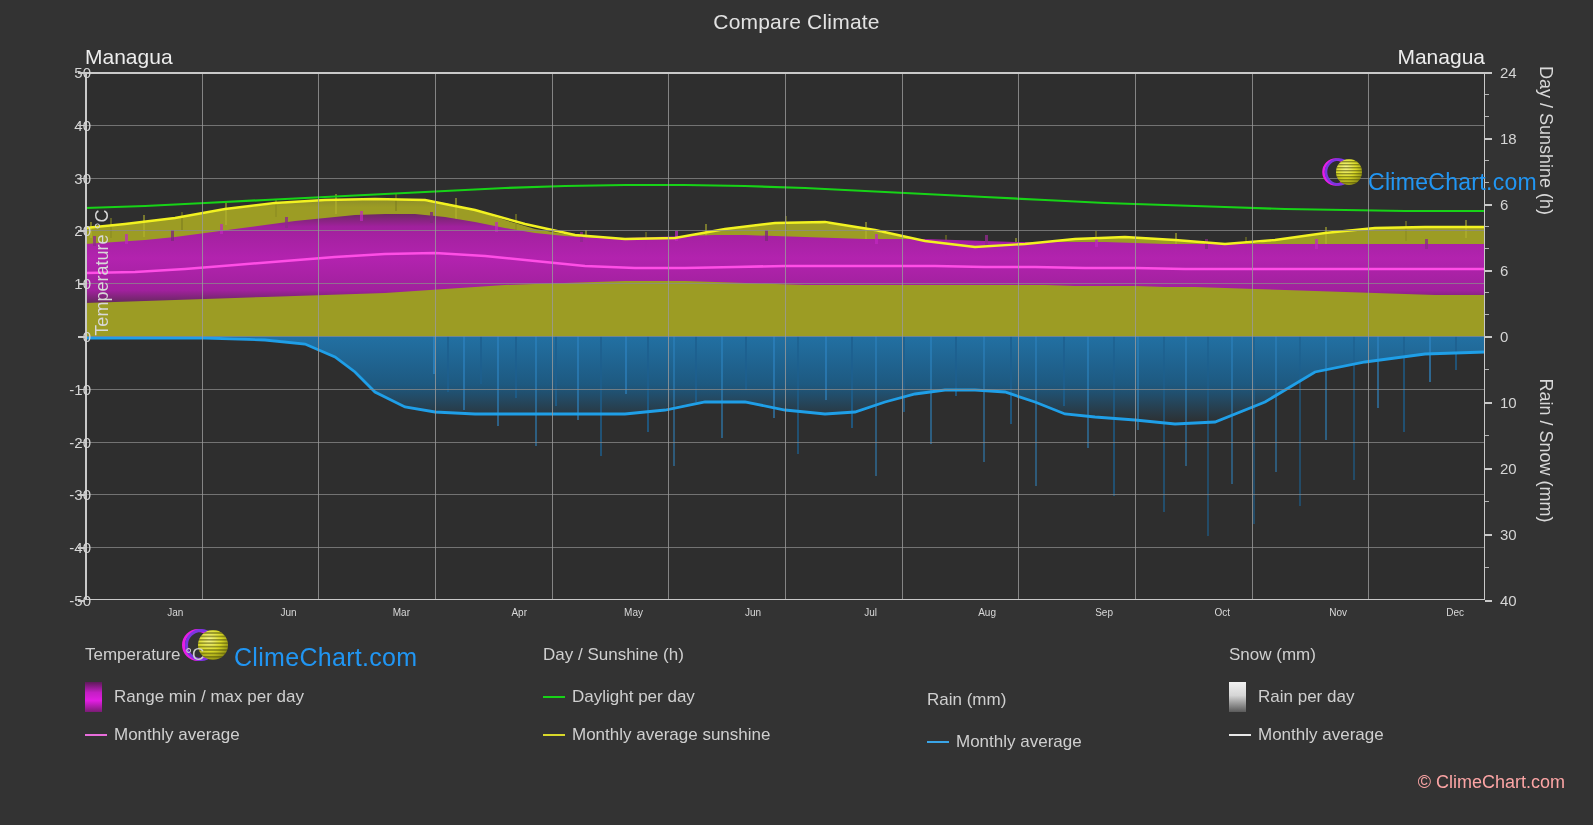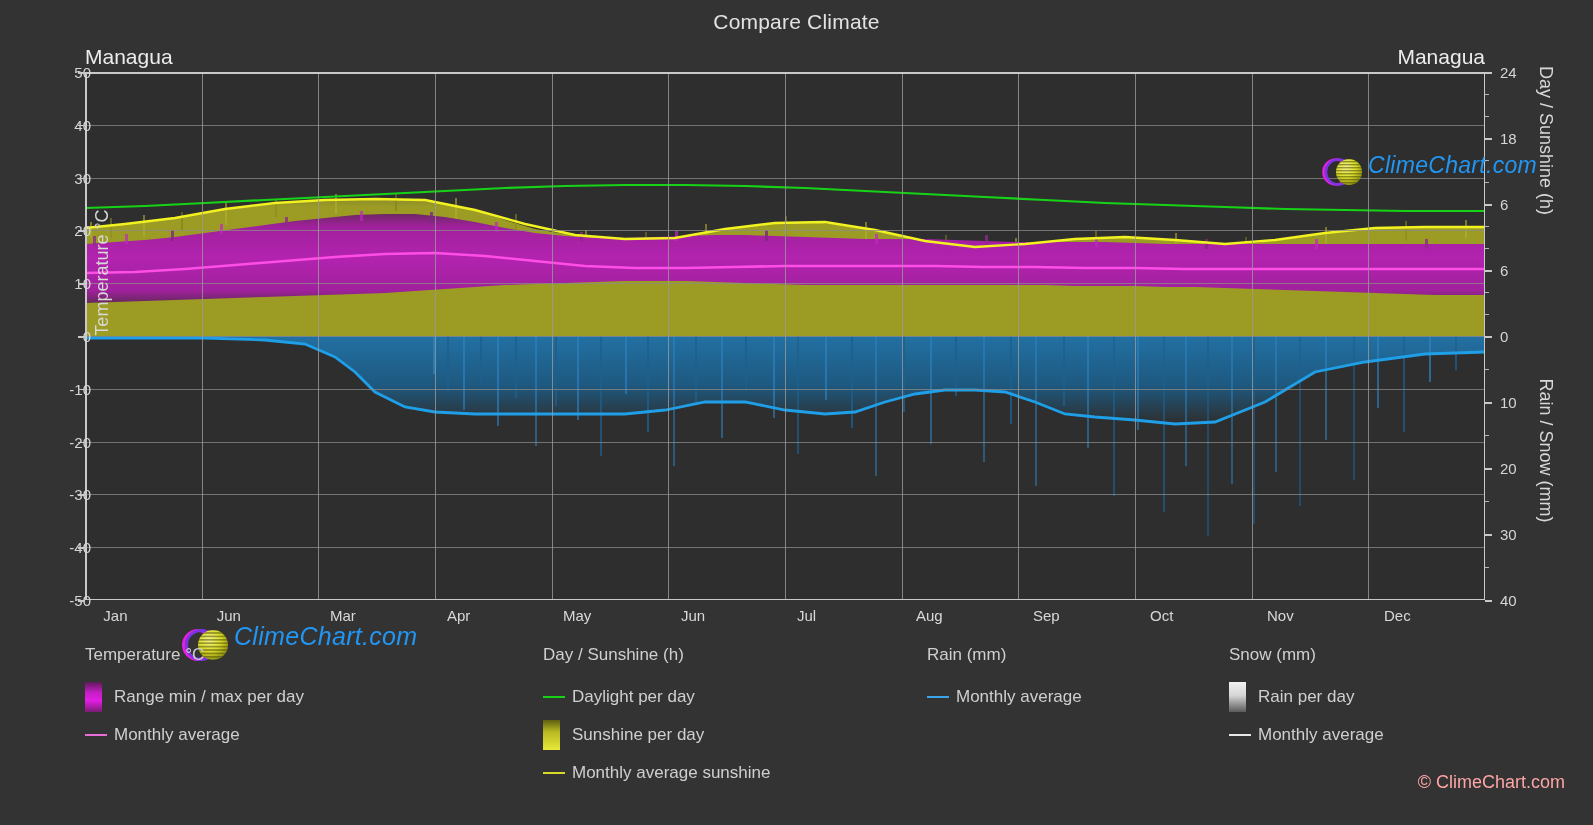--- a/index.html
+++ b/index.html
@@ -46,50 +46,50 @@
     font-size:15px;color:#d5d5d5;
   }
   .tickmark-l{position:absolute;width:7px;height:1.5px;background:#c9c9c9;left:78px;}
   .tickmark-r{position:absolute;width:7px;height:1.5px;background:#c9c9c9;left:1485px;}
   .tickmark-r-minor{position:absolute;width:4px;height:1px;background:#b5b5b5;left:1485px;}
   .ytick-right{
     position:absolute;left:1500px;width:42px;text-align:left;
     font-size:15px;color:#d5d5d5;
   }
   .xtick{
-    position:absolute;top:607px;font-size:15px;color:#d8d8d8;
-    text-align:left;width:80px;
+    position:absolute;top:607px;font-size:10px;color:#d8d8d8;
+    text-align:right;width:80px;
   }
   #ylabel-left{
     position:absolute;left:-8px;top:262px;width:220px;
     transform:rotate(-90deg);transform-origin:center;
     text-align:center;font-size:18px;color:#d8d8d8;
   }
   .ylabel-right{
     position:absolute;width:220px;
     transform:rotate(90deg);transform-origin:center;
     text-align:center;font-size:18px;color:#d8d8d8;
   }
   #ylabel-right-top{left:1435px;top:130px;}
   #ylabel-right-bot{left:1435px;top:440px;}
   
   #chart-svg{position:absolute;left:0;top:0;}
   
-  .logo{position:absolute;display:flex;align-items:flex-start;font-style:italic;}
+  .logo{position:absolute;display:flex;align-items:flex-end;}
   .logo-mark{position:relative;display:inline-block;}
   .logo-text{font-size:25px;color:#2196f3;letter-spacing:.3px;margin-left:2px;}
   #logo-top{left:1235px;top:80px;}
   #logo-top .logo-text{font-size:23px;}
   #logo-bottom{left:95px;top:550px;}
   
   #legend{position:absolute;left:0;top:645px;width:1593px;height:180px;}
   .legend-col{position:absolute;top:0;}
   #legend-col-0{left:85px;}
   #legend-col-1{left:543px;}
-  #legend-col-2{left:927px;}
+  #legend-col-2{left:927px;margin-top:45px;}
   #legend-col-3{left:1229px;}
   .legend-heading{font-size:17px;color:#cfcfcf;margin-bottom:13px;white-space:nowrap;}
   .legend-item{display:flex;align-items:center;height:38px;white-space:nowrap;}
   .legend-label{font-size:17px;color:#cfcfcf;margin-left:12px;}
   .swatch{width:17px;height:30px;display:inline-block;flex:0 0 auto;}
   .swatch-line{width:22px;height:2px;display:inline-block;flex:0 0 auto;margin-left:0px;}
   #copyright{
     position:absolute;right:28px;top:772px;
     font-size:18px;color:#fca5a5;
   }
@@ -435,24 +435,20 @@
     </div>
   </div>
 
   <div class="legend-col" id="legend-col-1">
     <div class="legend-heading">Day / Sunshine (h)</div>
     <div class="legend-item">
       <span class="swatch-line" style="background:#17d317;"></span>
       <span class="legend-label" style="margin-left:7px;">Daylight per day</span>
     </div>
     <div class="legend-item">
-      <span class="swatch" style="background:linear-gradient(180deg,#5e5e12 0%,#b9b923 40%,#e8e83a 100%)"></span>
-      <span class="legend-label">Sunshine per day</span>
-    </div>
-    <div class="legend-item">
       <span class="swatch-line" style="background:#d8d82a;"></span>
       <span class="legend-label" style="margin-left:7px;">Monthly average sunshine</span>
     </div>
   </div>
 
   <div class="legend-col" id="legend-col-2">
     <div class="legend-heading">Rain (mm)</div>
     <div class="legend-item">
       <span class="swatch-line" style="background:#3aa5e8;"></span>
       <span class="legend-label" style="margin-left:7px;">Monthly average</span>

